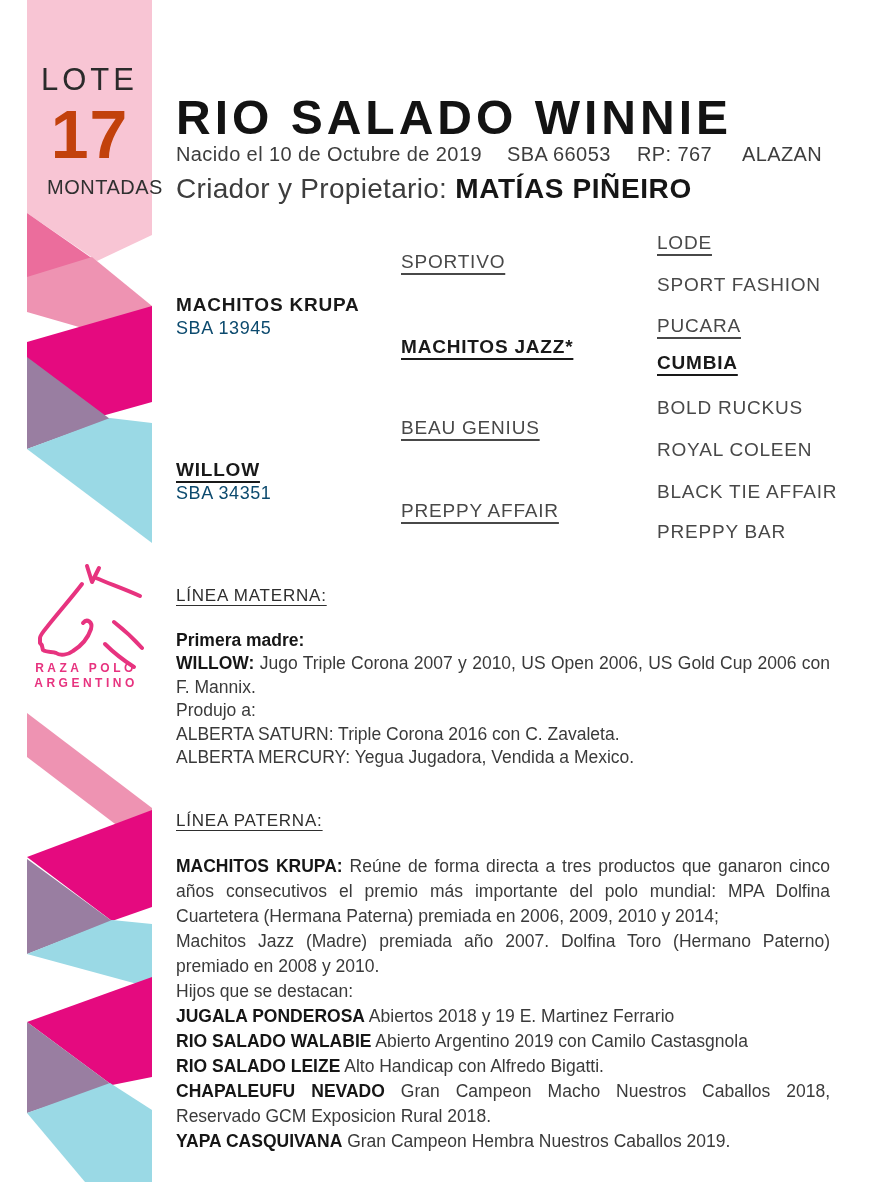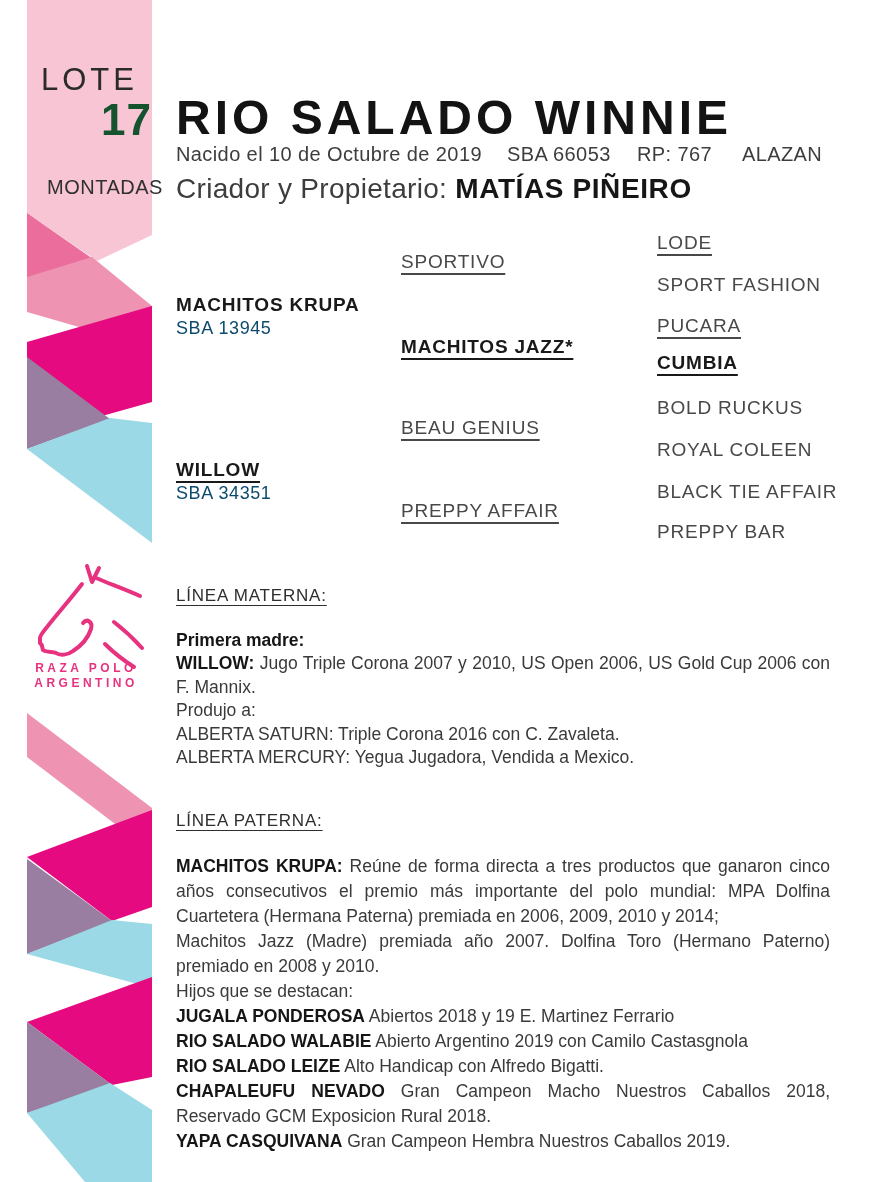--- a/index.html
+++ b/index.html
@@ -16,21 +16,21 @@
 
   
   svg.ribbon{position:absolute;left:0;top:0;width:170px;height:1182px;}
   .f-light{fill:var(--light-pink);} .f-fold{fill:var(--fold-pink);}
   .f-rose{fill:var(--rose);} .f-mag{fill:var(--magenta);}
   .f-mauve{fill:var(--mauve);} .f-cyan{fill:var(--cyan);}
 
   
   .lote-box{left:27px;top:0;width:125px;height:213px;text-align:center;}
   .lote-label{position:absolute;top:62px;width:100%;font-size:31px;letter-spacing:4px;color:#2b2b2b;font-weight:400;}
-  .lote-number{position:absolute;top:95px;width:100%;font-size:44px;font-weight:800;color:#14532d;letter-spacing:1px;text-align:right;}
+  .lote-number{position:absolute;top:95px;width:100%;font-size:68px;font-weight:800;color:#c2410c;letter-spacing:1px;}
   .lote-category{position:absolute;top:176px;width:100%;font-size:20px;letter-spacing:0.5px;color:#303030;padding-left:20px;}
 
   
   .title{left:176px;top:90px;font-size:48px;font-weight:800;letter-spacing:4px;color:#131313;white-space:nowrap;}
   .subline{top:143px;font-size:20px;letter-spacing:0.4px;color:#3d3d3d;white-space:nowrap;}
   .criador{left:176px;top:173px;font-size:28px;letter-spacing:0.3px;color:#3d3d3d;white-space:nowrap;}
   .criador b{color:#161616;font-weight:700;letter-spacing:0.6px;}
 
   
   .ped{position:absolute;font-size:19px;letter-spacing:0.8px;color:#484848;white-space:nowrap;}

